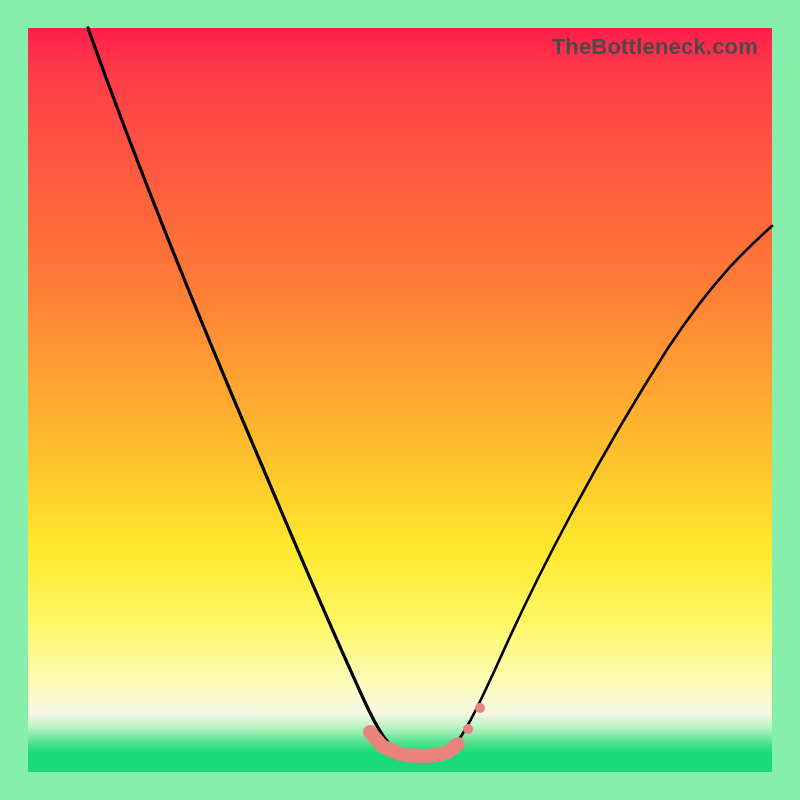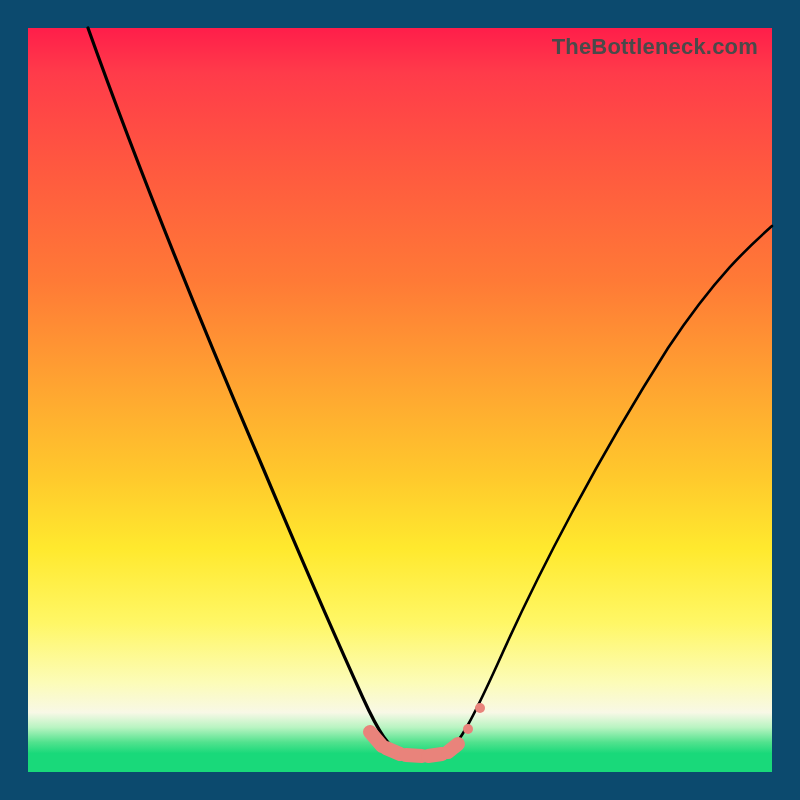--- a/index.html
+++ b/index.html
@@ -10,21 +10,21 @@
     background: #000;
     overflow: hidden;
     font-family: Arial, Helvetica, sans-serif;
   }
   .frame {
     position: absolute;
     left: 0;
     top: 0;
     width: 800px;
     height: 800px;
-    background: #0c4a6e;
+    background: #86efac;
   }
   .plot {
     position: absolute;
     left: 28px;
     top: 28px;
     width: 744px;
     height: 744px;
     
     background: linear-gradient(
       to bottom,

